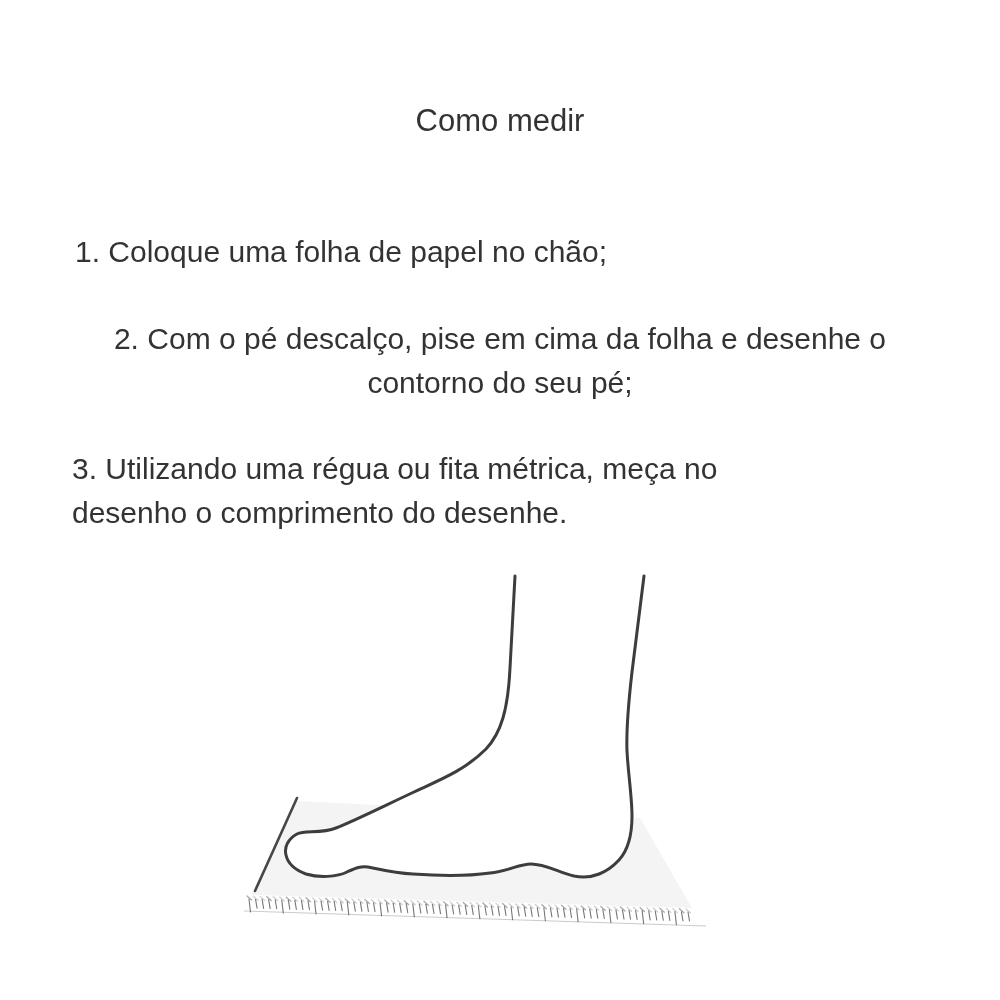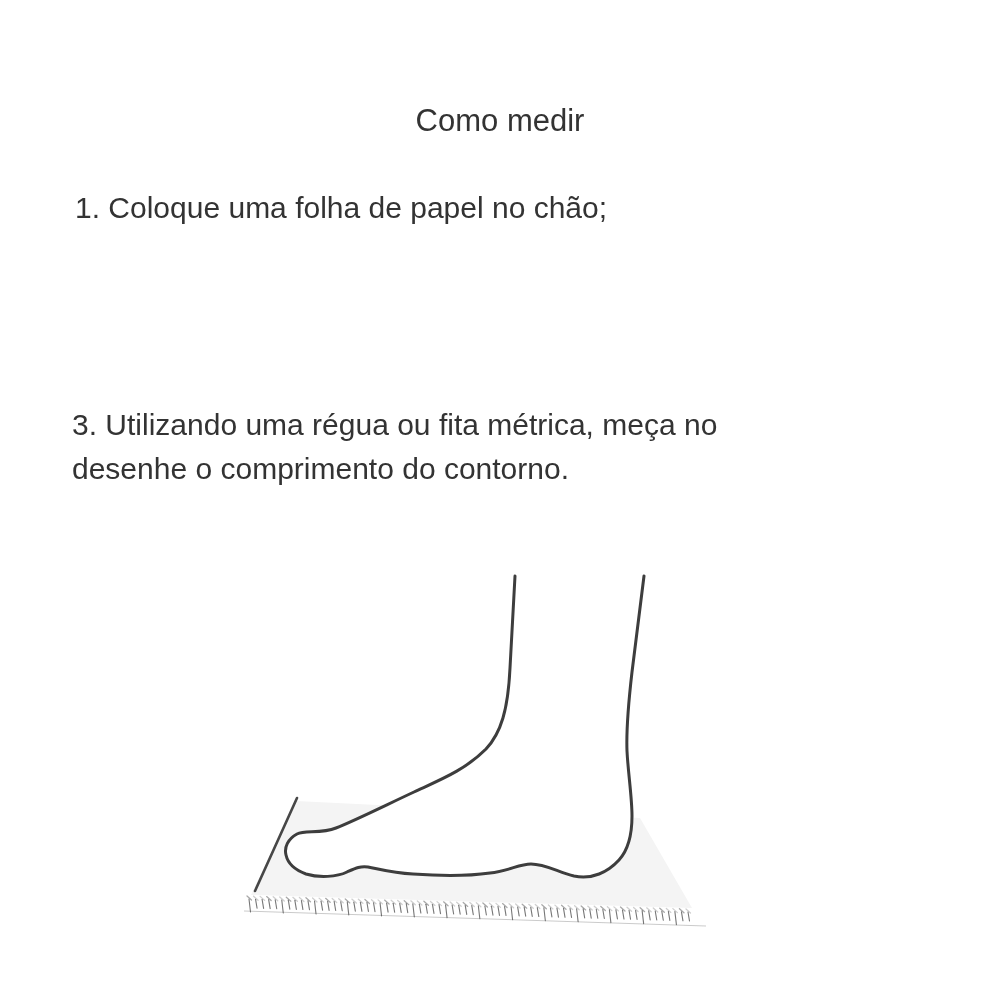--- a/index.html
+++ b/index.html
@@ -26,20 +26,21 @@
     font-size: 31px;
     line-height: 40px;
     font-weight: 400;
   }
   .step {
     position: absolute;
     font-size: 30px;
     line-height: 44px;
     font-weight: 400;
     white-space: nowrap;
+    margin-top: 44px;
   }
   .step-1 { top: 186px; left: 75px; }
   .step-2 { top: 273px; left: 0; width: 1000px; text-align: center; }
   .step-3 { top: 403px; left: 72px; }
   .illustration {
     position: absolute;
     top: 0;
     left: 0;
     width: 1000px;
     height: 1000px;
@@ -49,24 +50,28 @@
 <body>
 
 <div class="page">
 
   <div class="title">Como medir</div>
 
   <div class="step step-1">
     <div>1. Coloque uma folha de papel no chão;</div>
   </div>
 
+  <div class="step step-2">
+    <div>2. Com o pé descalço, pise em cima da folha e desenhe o</div>
+    <div>contorno do seu pé;</div>
+  </div>
 
   <div class="step step-3">
     <div>3. Utilizando uma régua ou fita métrica, meça no</div>
-    <div>desenhe o comprimento do contorno.</div>
+    <div>desenho o comprimento do desenhe.</div>
   </div>
 
   <svg class="illustration" viewBox="0 0 1000 1000" xmlns="http://www.w3.org/2000/svg">
 
     <polygon points="296,801 640,818 692,908 251,895" fill="#f4f4f4"></polygon>
 
     <line x1="297" y1="798" x2="255" y2="891" stroke-width="2.6" stroke-linecap="round" stroke="#474747"></line>
 
     <g>
       <line x1="244" y1="911" x2="706" y2="926" stroke="#b5b5b5" stroke-width="1" opacity="0.7"></line>

